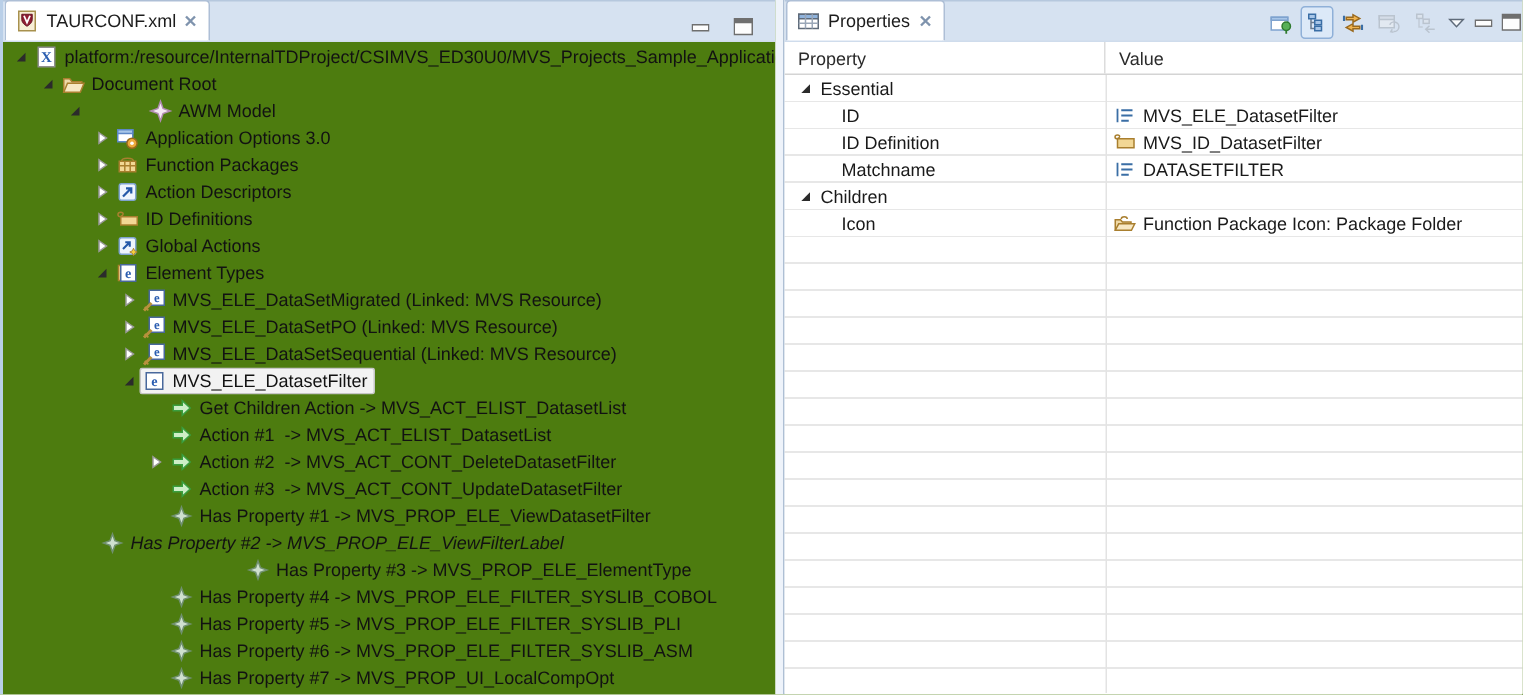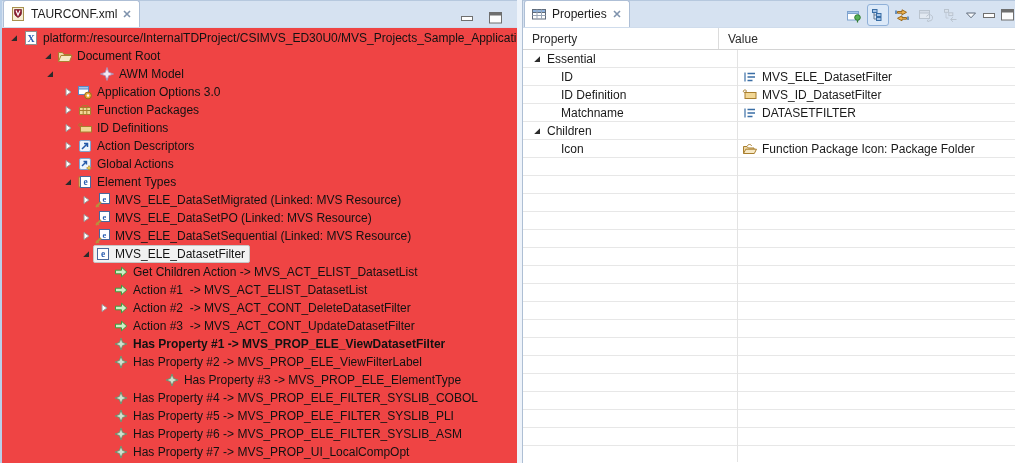--- a/index.html
+++ b/index.html
@@ -13,21 +13,21 @@
   .app {
     position: relative;
     width: 1015px;
     height: 463px;
     background: #fff;
     overflow: hidden;
     border-left: 2px solid #b9cfe8;
   }
 
   
-  .editor-panel { position:absolute; left:0; top:0; width:515px; height:463px; background:#ef4444; overflow:hidden; }
+  .editor-panel { position:absolute; left:0; top:0; width:515px; height:463px; background:#4d7c0f; overflow:hidden; }
   .sash { position:absolute; left:515px; top:0; width:5px; height:463px; background:#eef3fa; cursor:col-resize; }
   .props-panel { position:absolute; left:520px; top:0; width:495px; height:463px; background:#fff; border-left:1px solid #aebfd4; overflow:hidden; }
 
   
   .tabbar {
     position:relative;
     height:28px;
     background:#d6e2f1;
     border-top:1px solid #b6c8de;
     border-bottom:1px solid #cfdcec;
@@ -93,21 +93,21 @@
   .sel-wrap.selected { background:#f2f2f2; border:1px solid #c6c6c6; border-radius:2px; }
   .tree-label { white-space:pre; color:#121212; }
 
   
   .ph-row {
     display:flex; height:22px; align-items:center;
     background:#fff;
     border-bottom:1px solid #d4d4d4;
   }
   .ph-cell { padding-left:9px; color:#2b2b2b; height:100%; display:flex; align-items:center; }
-  .ph-prop { width:196px; border-right:1px solid #dcdcdc; }
+  .ph-prop { width:214px; border-right:1px solid #dcdcdc; }
   .ph-val { flex:1; }
   .prows {
     position:relative;
     height:412px;
     background:repeating-linear-gradient(to bottom, #fff 0px, #fff 17px, #e7e7e7 17px, #e7e7e7 18px);
   }
   .col-divider { position:absolute; left:214px; top:0; bottom:0; width:1px; background:#e3e3e3; }
   .prop-row { position:relative; display:flex; height:18px; align-items:center; }
   .pcell-prop { width:214px; height:100%; display:flex; align-items:center; gap:3px; padding-left:6px; }
   .pcell-prop.indent { padding-left:38px;text-align:center; }
@@ -163,21 +163,21 @@
           <span class="sel-wrap">
             <span class="icon">
               <svg width="16" height="16" viewBox="0 0 16 16" xmlns="http://www.w3.org/2000/svg">
                 <rect x="2.5" y="1.5" width="11" height="13" fill="#fff" stroke="#8f8f8f"></rect>
                 <text x="8" y="11.5" font-size="10" font-family="Liberation Serif,serif" font-weight="bold" fill="#2a5db0" text-anchor="middle">X</text>
               </svg>
             </span>
             <span class="tree-label">platform:/resource/InternalTDProject/CSIMVS_ED30U0/MVS_Projects_Sample_Applicatio</span>
           </span>
         </div>
-        <div class="tree-row" style="padding-left: 22px; margin-left: 16px;">
+        <div class="tree-row" style="padding-left: 22px;">
           <span class="twistie">
             <svg width="12" height="12" viewBox="0 0 12 12" xmlns="http://www.w3.org/2000/svg">
               <path d="M9,3.2 V9 H3.2 Z" fill="#2b2b2b"></path>
             </svg>
           </span>
           <span class="sel-wrap">
             <span class="icon">
               <svg width="16" height="16" viewBox="0 0 16 16" xmlns="http://www.w3.org/2000/svg">
                 <path d="M1.5,13.5 V4.5 H5.5 L7,6.5 H13.5 V8" fill="#efd9a7" stroke="#a97f2f"></path>
                 <path d="M1.5,13.5 L4,7.5 H15 L12.5,13.5 Z" fill="#f7e8c4" stroke="#a97f2f"></path>
@@ -238,41 +238,41 @@
         </div>
         <div class="tree-row" style="padding-left: 58px;">
           <span class="twistie">
             <svg width="12" height="12" viewBox="0 0 12 12" xmlns="http://www.w3.org/2000/svg">
               <path d="M4,2.5 L9,6 L4,9.5 Z" fill="#fff" stroke="#9a9a9a"></path>
             </svg>
           </span>
           <span class="sel-wrap">
             <span class="icon">
               <svg width="16" height="16" viewBox="0 0 16 16" xmlns="http://www.w3.org/2000/svg">
+                <rect x="2.5" y="2.5" width="11" height="11" rx="1.5" fill="#eef4fc" stroke="#7fa3cf"></rect>
+                <path d="M5,11 L10.3,5.7 M10.5,9 V5.5 H7" fill="none" stroke="#2458a8" stroke-width="1.5"></path>
+              </svg>
+            </span>
+            <span class="tree-label">Action Descriptors</span>
+          </span>
+        </div>
+        <div class="tree-row" style="padding-left: 58px;">
+          <span class="twistie">
+            <svg width="12" height="12" viewBox="0 0 12 12" xmlns="http://www.w3.org/2000/svg">
+              <path d="M4,2.5 L9,6 L4,9.5 Z" fill="#fff" stroke="#9a9a9a"></path>
+            </svg>
+          </span>
+          <span class="sel-wrap">
+            <span class="icon">
+              <svg width="16" height="16" viewBox="0 0 16 16" xmlns="http://www.w3.org/2000/svg">
                 <rect x="3.5" y="6.5" width="11" height="5.5" fill="#f2d795" stroke="#a97f2f"></rect>
                 <path d="M3.5,6.5 C1,6.5 1,3.5 3.5,3.5 C6,3.5 5.2,6 3.5,6" fill="none" stroke="#a97f2f"></path>
               </svg>
             </span>
             <span class="tree-label">ID Definitions</span>
-          </span>
-        </div>
-        <div class="tree-row" style="padding-left: 58px;">
-          <span class="twistie">
-            <svg width="12" height="12" viewBox="0 0 12 12" xmlns="http://www.w3.org/2000/svg">
-              <path d="M4,2.5 L9,6 L4,9.5 Z" fill="#fff" stroke="#9a9a9a"></path>
-            </svg>
-          </span>
-          <span class="sel-wrap">
-            <span class="icon">
-              <svg width="16" height="16" viewBox="0 0 16 16" xmlns="http://www.w3.org/2000/svg">
-                <rect x="2.5" y="2.5" width="11" height="11" rx="1.5" fill="#eef4fc" stroke="#7fa3cf"></rect>
-                <path d="M5,11 L10.3,5.7 M10.5,9 V5.5 H7" fill="none" stroke="#2458a8" stroke-width="1.5"></path>
-              </svg>
-            </span>
-            <span class="tree-label">Action Descriptors</span>
           </span>
         </div>
         <div class="tree-row" style="padding-left: 58px;">
           <span class="twistie">
             <svg width="12" height="12" viewBox="0 0 12 12" xmlns="http://www.w3.org/2000/svg">
               <path d="M4,2.5 L9,6 L4,9.5 Z" fill="#fff" stroke="#9a9a9a"></path>
             </svg>
           </span>
           <span class="sel-wrap">
             <span class="icon">
@@ -413,32 +413,32 @@
           <span class="twistie"></span>
           <span class="sel-wrap">
             <span class="icon">
               <svg width="16" height="16" viewBox="0 0 16 16" xmlns="http://www.w3.org/2000/svg">
                 <path d="M2.5,6.2 H8.5 V3.2 L13.8,8 L8.5,12.8 V9.8 H2.5 Z" fill="#cdeec6" stroke="#3a9e3f"></path>
               </svg>
             </span>
             <span class="tree-label">Action #3  -&gt; MVS_ACT_CONT_UpdateDatasetFilter</span>
           </span>
         </div>
-        <div class="tree-row" style="padding-left: 94px; font-weight: bold;">
+        <div class="tree-row" style="padding-left: 94px;">
           <span class="twistie"></span>
           <span class="sel-wrap">
             <span class="icon">
               <svg width="16" height="16" viewBox="0 0 16 16" xmlns="http://www.w3.org/2000/svg">
                 <path d="M8,2 L9.6,6.4 L14,8 L9.6,9.6 L8,14 L6.4,9.6 L2,8 L6.4,6.4 Z" fill="#cfe0cf" stroke="#70906f"></path>
               </svg>
             </span>
             <span class="tree-label">Has Property #1 -&gt; MVS_PROP_ELE_ViewDatasetFilter</span>
           </span>
         </div>
-        <div class="tree-row" style="padding-left: 94px;">
+        <div class="tree-row" style="padding-left: 48px; font-style: italic;">
           <span class="twistie"></span>
           <span class="sel-wrap">
             <span class="icon">
               <svg width="16" height="16" viewBox="0 0 16 16" xmlns="http://www.w3.org/2000/svg">
                 <path d="M8,2 L9.6,6.4 L14,8 L9.6,9.6 L8,14 L6.4,9.6 L2,8 L6.4,6.4 Z" fill="#cfe0cf" stroke="#70906f"></path>
               </svg>
             </span>
             <span class="tree-label">Has Property #2 -&gt; MVS_PROP_ELE_ViewFilterLabel</span>
           </span>
         </div>

